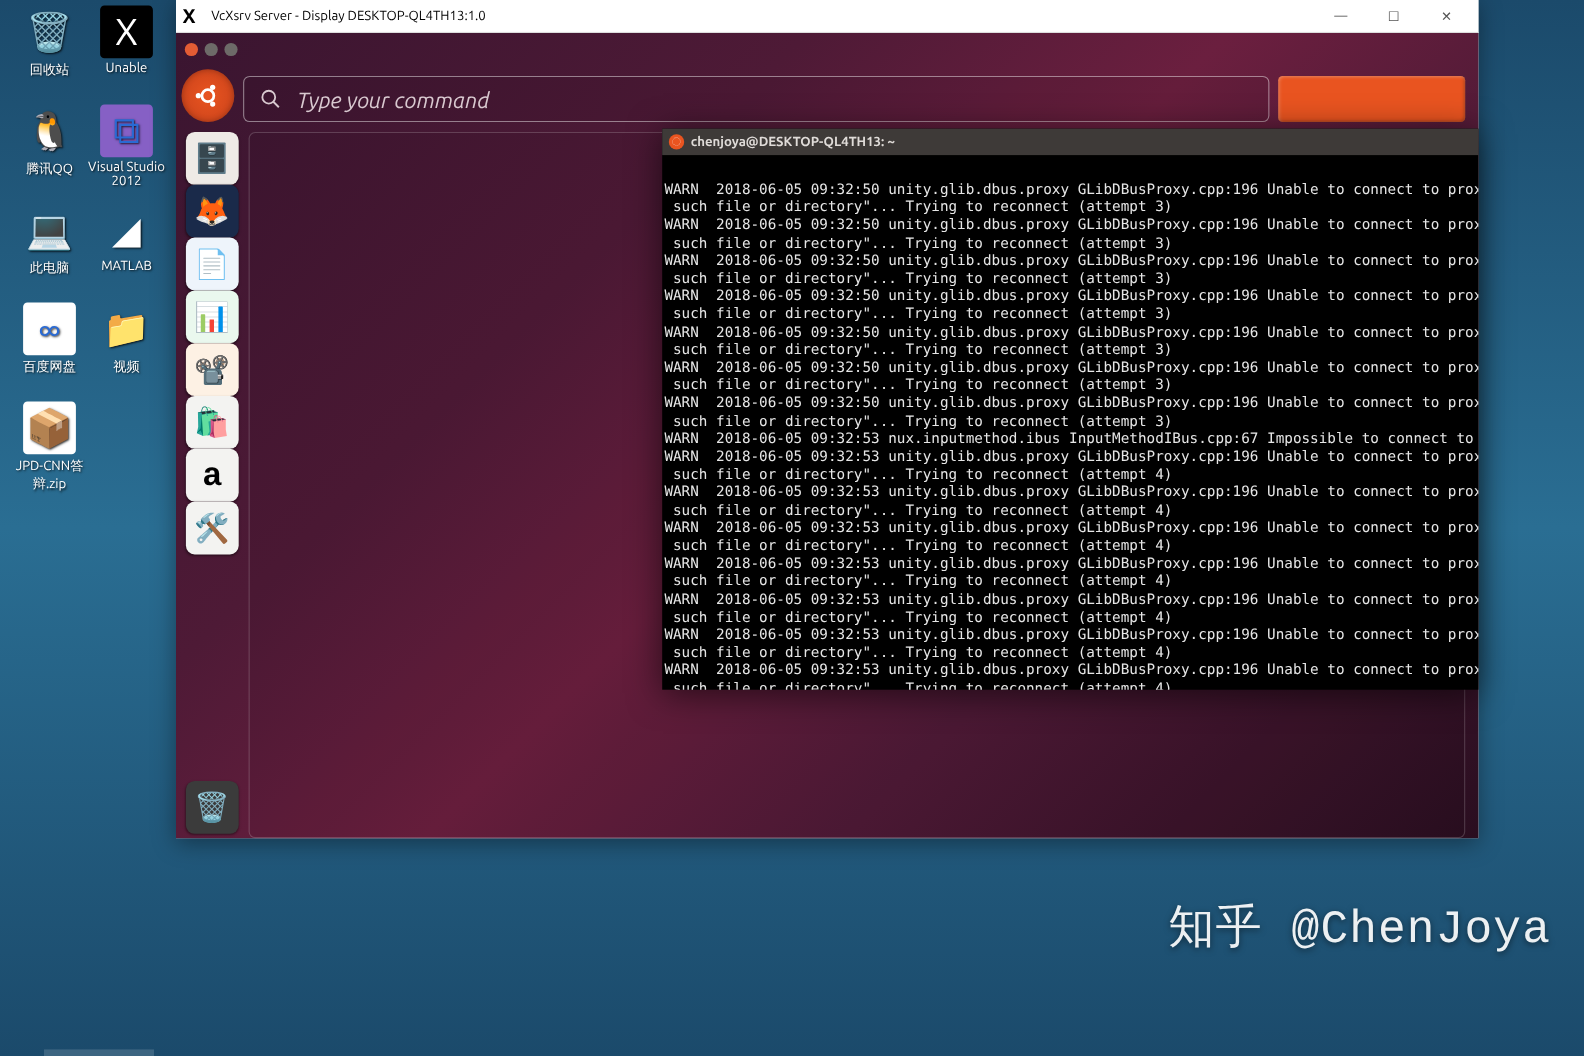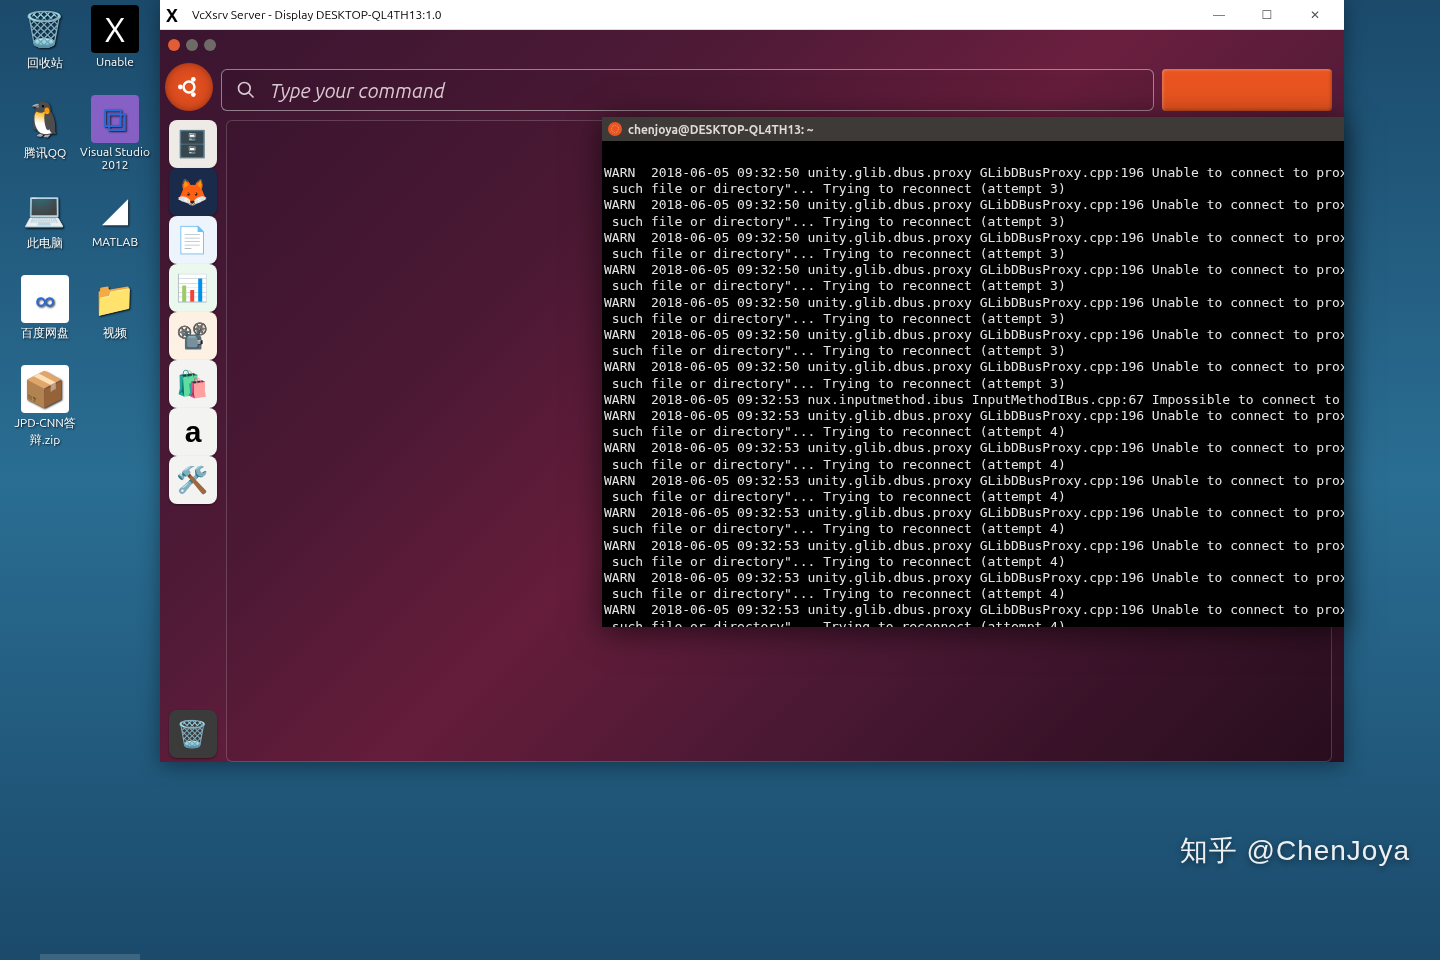--- a/index.html
+++ b/index.html
@@ -40,21 +40,21 @@
 .launcher .spacer { flex:1; }
 
 
 .terminal { position:absolute; left:602px; top:117px; width:742px; height:510px; background:#000; box-shadow:0 4px 30px rgba(0,0,0,.6); display:flex; flex-direction:column; }
 .term-titlebar { height:24px; background:#3e3a38; display:flex; align-items:center; padding:0 6px; color:#dfdbd8; font-size:12px; font-weight:bold; }
 .term-titlebar .ubcircle { width:14px; height:14px; border-radius:50%; background:#e95420; margin-right:6px; display:flex; align-items:center; justify-content:center; color:#fff; font-size:9px; }
 .term-body { flex:1; padding:2px 2px; color:#e6e6e6; font-family:"Consolas","DejaVu Sans Mono",monospace; font-size:13px; line-height:16.2px; white-space:pre; overflow:hidden;margin-top:22px; }
 .term-body .cursor { display:inline-block; width:8px; height:14px; background:#e6e6e6; vertical-align:text-bottom; }
 
 
-.watermark { position:absolute; right:30px; bottom:90px; color:rgba(255,255,255,.92); font-size:28px; font-weight:500; letter-spacing:1px; text-shadow:0 2px 6px rgba(0,0,0,.5); font-family:Liberation Sans, sans-serif; }
+.watermark { position:absolute; right:30px; bottom:90px; color:rgba(255,255,255,.92); font-size:42px; font-weight:500; letter-spacing:1px; text-shadow:0 2px 6px rgba(0,0,0,.5); font-family:Liberation Mono, monospace; }
 
 
 .win-taskbar { position:absolute; bottom:0; left:40px; height:6px; width:100px; background:rgba(255,255,255,.15); }
 </style>
 </head>
 <body>
 
 <div class="win-desktop">
   <div id="col1">
       <div class="win-icon">

